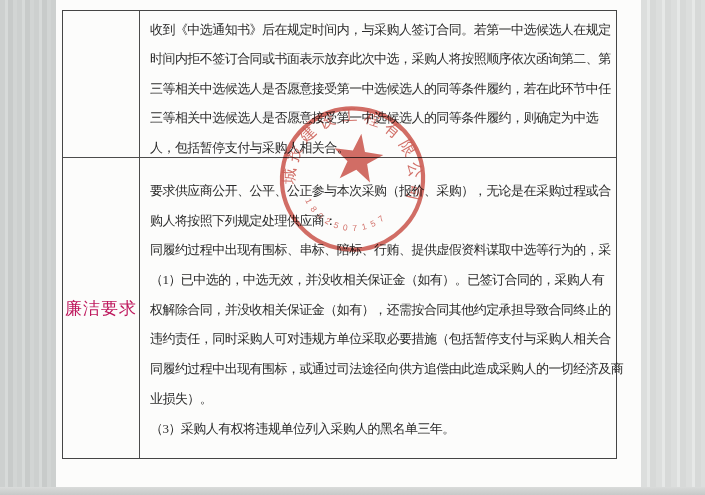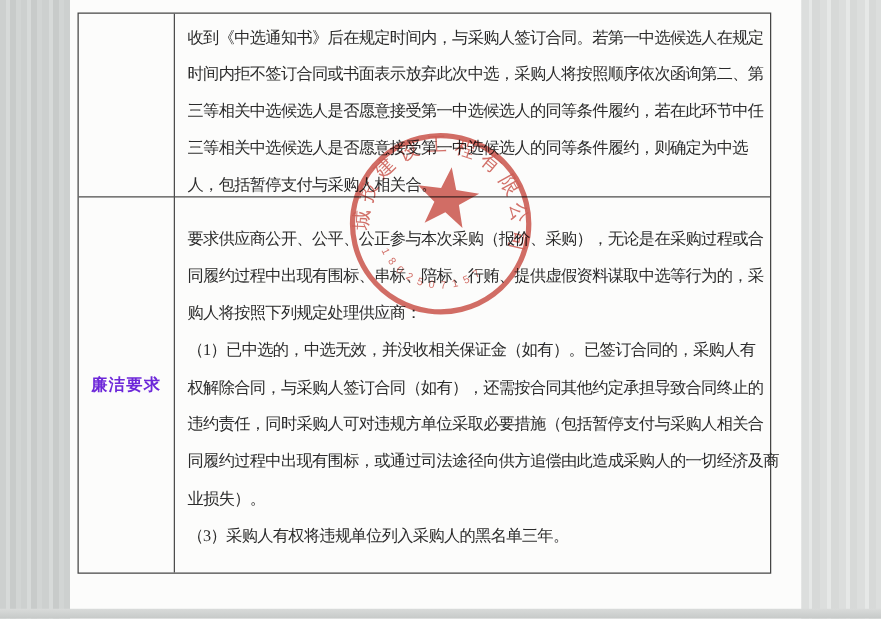--- a/index.html
+++ b/index.html
@@ -35,21 +35,21 @@
     white-space:nowrap;
   }
   .r1{top:4px;}
   .r2{top:165px;}
   .r2 .ln{height:29.7px;line-height:29.7px;}
   .label-cell{
     position:absolute;left:0;top:147px;bottom:0;width:76px;
     display:flex;align-items:center;justify-content:center;
   }
   .label-cell span{
-    font-size:13px;font-weight:bold;color:#6d28d9;letter-spacing:1px;white-space:nowrap;
+    font-size:17px;font-weight:normal;color:#be185d;letter-spacing:1px;white-space:nowrap;
   }
   
   .stamp{
     position:absolute;left:263px;top:86px;width:182px;height:188px;
     mix-blend-mode:multiply;opacity:0.82;pointer-events:none;
   }
 </style>
 </head>
 <body>
 
@@ -67,24 +67,24 @@
     <div class="ln">三等相关中选候选人是否愿意接受第一中选候选人的同等条件履约，若在此环节中任</div>
     <div class="ln">三等相关中选候选人是否愿意接受第一中选候选人的同等条件履约，则确定为中选</div>
     <div class="ln">人，包括暂停支付与采购人相关合。</div>
   </div>
 
   <div class="label-cell">
     <span>廉洁要求</span>
   </div>
   <div class="cell-text r2">
     <div class="ln">要求供应商公开、公平、公正参与本次采购（报价、采购），无论是在采购过程或合</div>
+    <div class="ln">购人将按照下列规定处理供应商：</div>
     <div class="ln">同履约过程中出现有围标、串标、陪标、行贿、提供虚假资料谋取中选等行为的，采</div>
-    <div class="ln">购人将按照下列规定处理供应商：</div>
     <div class="ln">（1）已中选的，中选无效，并没收相关保证金（如有）。已签订合同的，采购人有</div>
-    <div class="ln">权解除合同，与采购人签订合同（如有），还需按合同其他约定承担导致合同终止的</div>
+    <div class="ln">权解除合同，并没收相关保证金（如有），还需按合同其他约定承担导致合同终止的</div>
     <div class="ln">违约责任，同时采购人可对违规方单位采取必要措施（包括暂停支付与采购人相关合</div>
     <div class="ln">同履约过程中出现有围标，或通过司法途径向供方追偿由此造成采购人的一切经济及商</div>
     <div class="ln">业损失）。</div>
     <div class="ln">（3）采购人有权将违规单位列入采购人的黑名单三年。</div>
   </div>
 </div>
 
 <svg class="stamp" viewBox="263 86 182 188" xmlns="http://www.w3.org/2000/svg">
   <g transform="rotate(8 352.5 179)" fill="none">
     <circle cx="352.5" cy="179" r="70.5" stroke="#c43a30" stroke-width="4.2" opacity="0.9"></circle>

